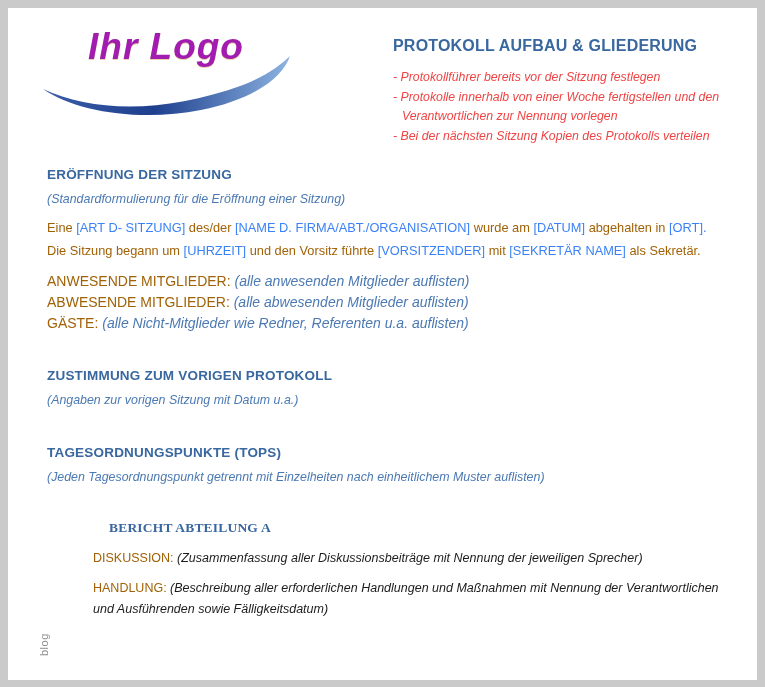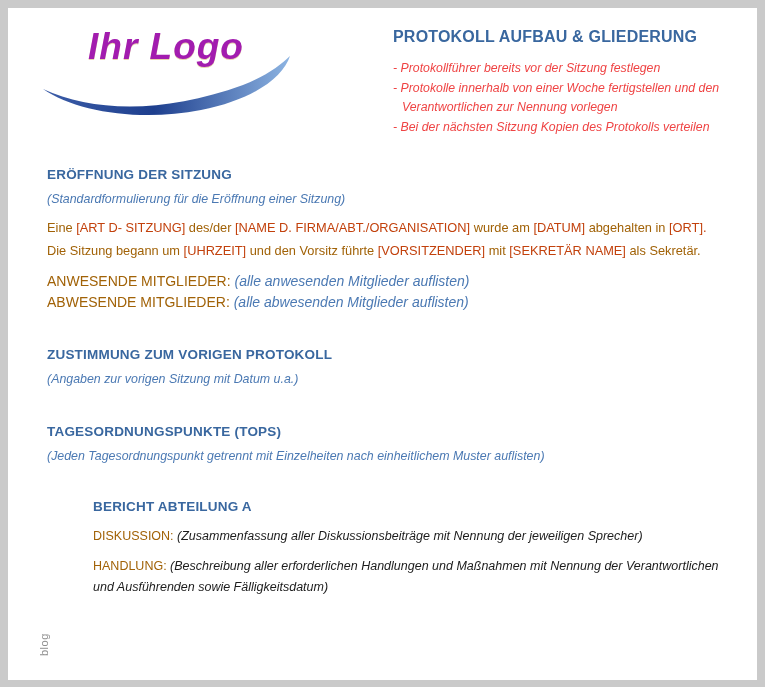--- a/index.html
+++ b/index.html
@@ -22,21 +22,21 @@
   .logo { position:absolute; left:30px; top:10px; width:270px; height:105px; }
   .logo-text {
     position:absolute; left:50px; top:8px;
     font-family:Liberation Sans, sans-serif;
     font-size:37px; font-weight:bold; font-style:italic;
     color:#a21caf; letter-spacing:1px;
     text-shadow:0 1px 0 rgba(180,130,20,0.35);
     white-space:nowrap;
   }
   .swoosh { position:absolute; left:0; top:36px; }
-  .header-right { position:absolute; left:385px; top:20px; width:338px; }
+  .header-right { position:absolute; left:385px; top:29px; width:338px; }
   .doc-title {
     margin:0; font-size:16px; font-weight:bold;
     color:#39679f; letter-spacing:0.2px; white-space:nowrap;
   }
   .bullets { margin-top:13px; }
   .bullet {
     font-size:12.3px; font-style:italic; color:#ef4444;
     line-height:19.5px; padding-left:9px; text-indent:-9px;
   }
   
@@ -51,26 +51,26 @@
     margin:10px 0 0; font-size:12.4px;
     font-style:italic; color:#4b79b3;
   }
   .para {
     margin:11px 0 0; font-size:12.8px;
     line-height:22.5px; color:#1c1c1c;
   }
   .line { margin:8px 0 0; font-size:14px; line-height:13px; color:#1c1c1c; }
   .line.first { margin-top:13px; }
   .report { margin-left:46px; }
-  .rep-h { margin:36px 0 0; }
+  .rep-h { margin:36px 16px 0;font-family:Liberation Serif, serif; }
   .rline { margin:8px 0 0; font-size:12.5px; line-height:21.5px; color:#1c1c1c; }
   .rline.first { margin-top:12px; }
   
   .seg-plain { color:#a16207; }
-  .seg-ph    { color:#c2410c; }
+  .seg-ph    { color:#3b82f6; }
   .seg-note  { color:#4b79b3; font-style:italic; }
   .seg-it    { color:#1c1c1c; font-style:italic; }
   
   .watermark {
     position:absolute; left:30px; top:648px;
     transform:rotate(-90deg); transform-origin:0 0;
     color:#8f8f8f; font-size:11px; letter-spacing:0.5px;
   }
 </style>
 </head>
@@ -108,20 +108,21 @@
 
     <section>
       <h2 class="sec-h mt-first">ERÖFFNUNG DER SITZUNG</h2>
       <p class="subnote">(Standardformulierung für die Eröffnung einer Sitzung)</p>
       <p class="para"><span class="seg-plain">Eine </span><span class="seg-ph">[ART D- SITZUNG]</span><span class="seg-plain"> des/der </span><span class="seg-ph">[NAME D. FIRMA/ABT./ORGANISATION]</span><span class="seg-plain"> wurde am </span><span class="seg-ph">[DATUM]</span><span class="seg-plain"> abgehalten in </span><span class="seg-ph">[ORT].</span><span class="seg-plain">  Die Sitzung begann um </span><span class="seg-ph">[UHRZEIT]</span><span class="seg-plain"> und den Vorsitz führte </span><span class="seg-ph">[VORSITZENDER]</span><span class="seg-plain"> mit </span><span class="seg-ph">[SEKRETÄR NAME]</span><span class="seg-plain"> als Sekretär.</span></p>
     </section>
 
     <section>
       <p class="line first"><span class="seg-plain">ANWESENDE MITGLIEDER: </span><span class="seg-note">(alle anwesenden Mitglieder auflisten)</span></p>
       <p class="line"><span class="seg-plain">ABWESENDE MITGLIEDER: </span><span class="seg-note">(alle abwesenden Mitglieder auflisten)</span></p>
+      <p class="line"><span class="seg-plain">GÄSTE: </span><span class="seg-note">(alle Nicht-Mitglieder wie Redner, Referenten u.a. auflisten)</span></p>
     </section>
 
     <section>
       <h2 class="sec-h mt-sec">ZUSTIMMUNG ZUM VORIGEN PROTOKOLL</h2>
       <p class="subnote">(Angaben zur vorigen Sitzung mit Datum u.a.)</p>
     </section>
 
     <section>
       <h2 class="sec-h mt-sec">TAGESORDNUNGSPUNKTE (TOPS)</h2>
       <p class="subnote">(Jeden Tagesordnungspunkt getrennt mit Einzelheiten nach einheitlichem Muster auflisten)</p>

